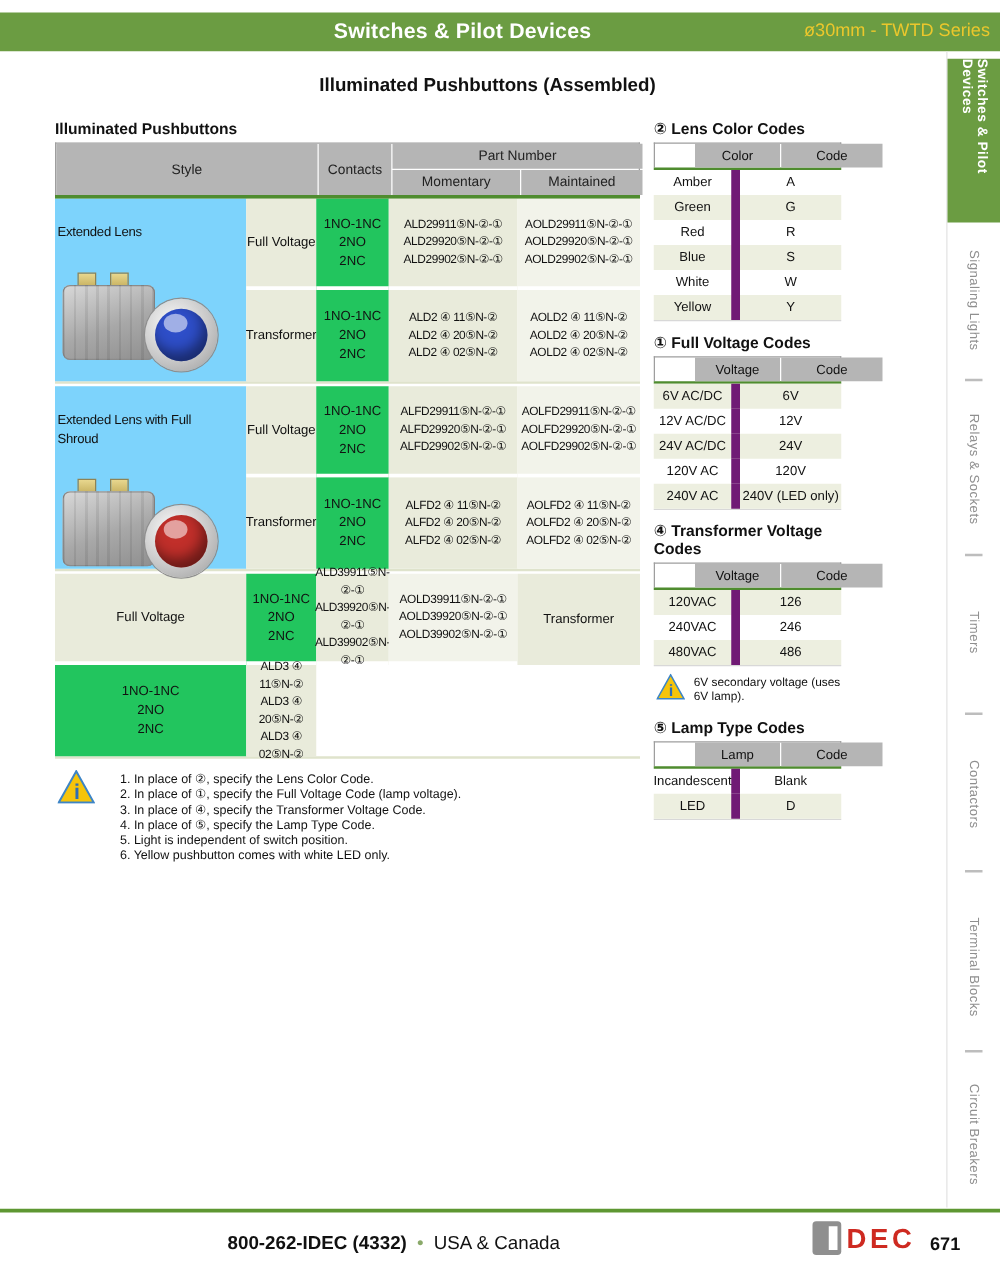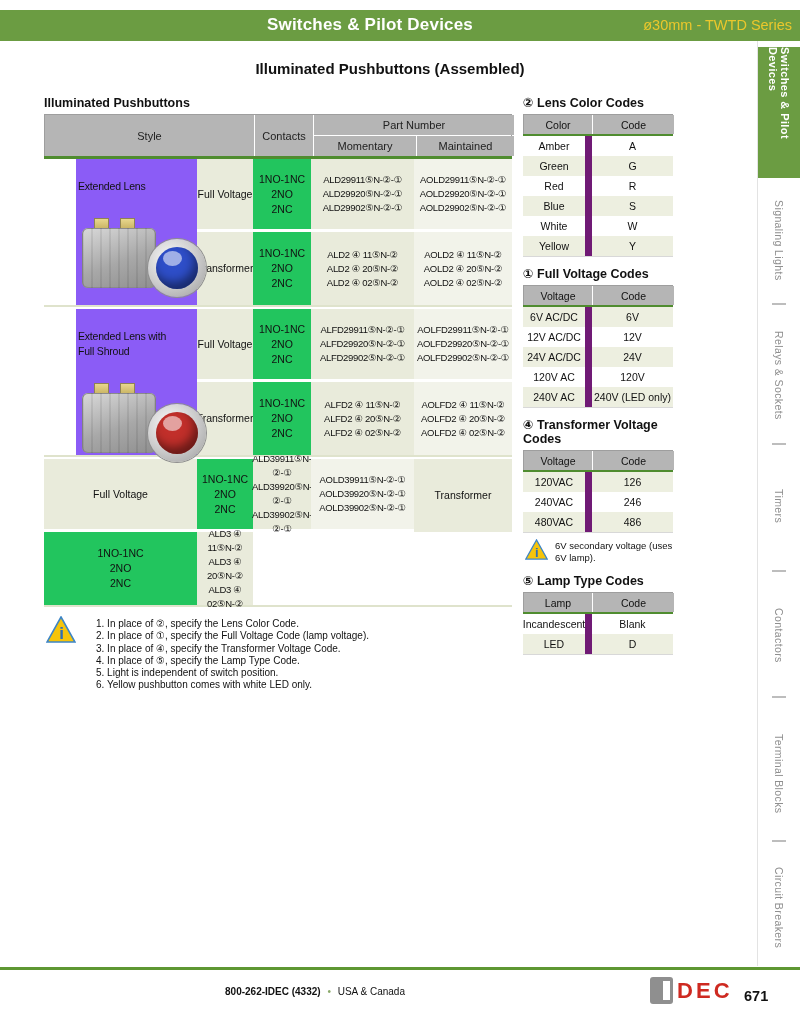--- a/index.html
+++ b/index.html
@@ -28,22 +28,22 @@
   .h-contacts { grid-row:1/3; grid-column:2; }
   .h-part { grid-row:1; grid-column:3/5; }
   .h-mom { grid-row:2; grid-column:3; }
   .h-mnt { grid-row:2; grid-column:4; }
   .mt-green { height:3px; background:#4F8C2F; }
 
   .group { display:grid; grid-template-columns:153px 56px 58px 103px 98px; grid-auto-rows:73px;
     border-bottom:2px solid #DFE3CC; margin-bottom:2px; }
   .cell { display:flex; align-items:center; justify-content:center; text-align:center;
     white-space:pre-line; font-size:10.5px; line-height:15px; }
-  .cell-style { grid-row:1/3; grid-column:1; background:#8b5cf6; display:block; text-align:left;
-    padding:5px 16px 0 2px;margin-left:32px; }
+  .cell-style { grid-row:1/3; grid-column:1; background:#7dd3fc; display:block; text-align:left;
+    padding:5px 16px 0 2px; }
   .style-label { font-size:10.5px; letter-spacing:-0.2px; color:#111; }
   .cell-label { background:#E9EBDB; font-size:10.5px; }
   .cell-contacts { background:#22c55e; }
   .cell-mom { background:#E9EBDB; font-size:9.5px; letter-spacing:-0.3px; line-height:14px; }
   .cell-mnt { background:#F2F3EA; font-size:9.5px; letter-spacing:-0.3px; line-height:14px; }
   .gap { border-bottom:3px solid #fff; }
 
   
   .product { position:relative; width:144px; height:99px; margin-top:3px; }
   .p-body { position:absolute; left:4px; top:16px; width:74px; height:60px; border-radius:6px;
@@ -67,41 +67,41 @@
   .notes { position:absolute; left:46px; top:616px; width:430px; display:flex; gap:9px; }
   .notes-list { font-size:10px; line-height:11.8px; padding-top:2px;margin-left:11px; }
   .note-line { margin-bottom:0.5px; }
 
   
   .side-col { position:absolute; left:523px; top:96px; width:172px; }
   .side-block { margin-bottom:10px; }
   .side-title { font-size:12.5px; font-weight:bold; line-height:14px; margin-bottom:4px; }
   .st { width:150px; border-bottom:1px solid #d8d8d8; }
   .st-head { display:grid; grid-template-columns:68px 81px; gap:1px; background:#fff;
-    border:1px solid #9e9e9e; border-bottom:none; }
+    border:1px solid #9e9e9e; border-bottom:none;padding-left:32px; }
   .st-hc { background:#B5B5B5; height:19px; display:flex; align-items:center; justify-content:center;
     font-size:10.5px; }
   .st-greenline { height:2px; background:#4F8C2F; }
   .st-row { display:grid; grid-template-columns:69px 81px; height:20px; }
   .st-row.alt { background:#EDEFE0; }
   .st-c1, .st-c2 { display:flex; align-items:center; justify-content:center; font-size:10.5px; }
   .st-c1 { border-right:7px solid #701a75;text-align:right; }
   .side-note { display:flex; align-items:center; gap:7px; margin:6px 0 10px 2px; width:160px; }
   .side-note-text { font-size:9.5px; line-height:11.5px; }
 
   
   .sidebar-edge { position:absolute; left:757px; top:41px; height:925px; width:1px; background:#e3e3e3; }
   .v-item { position:absolute; right:0; width:42px; display:flex; align-items:center; justify-content:center;
     writing-mode:vertical-rl; text-orientation:mixed; font-size:10.5px; color:#8f8f8f; letter-spacing:0.4px; }
   .v-active { background:#6B9C42; color:#fff; font-weight:bold; font-size:11px; }
   .v-dash { position:absolute; right:14px; width:14px; height:2px; background:#bdbdbd; }
 
   
   .footer-line { position:absolute; top:967px; left:0; width:800px; height:3px; background:#5E9732; }
-  .footer-contact { position:absolute; top:986px; left:0; width:630px; text-align:center; font-size:10px; }
+  .footer-contact { position:absolute; top:986px; left:0; width:630px; text-align:center; font-size:15px; }
   .f-phone { font-weight:bold; }
   .f-sep { color:#8aa96a; padding:0 4px; }
   .idec-logo { position:absolute; top:977px; left:650px; display:flex; align-items:center; }
   .logo-mark { width:23px; height:27px; background:#8f8f8f; border-radius:3px; position:relative; }
   .logo-mark::after { content:""; position:absolute; right:3px; top:4px; width:7px; height:19px; background:#fff; }
   .logo-text { color:#CE2A21; font-weight:bold; font-size:22px; letter-spacing:3px; margin-left:-5px; }
   .page-num { position:absolute; top:988px; left:744px; font-size:14.5px; font-weight:bold; }
 </style>
 </head>
 <body>

